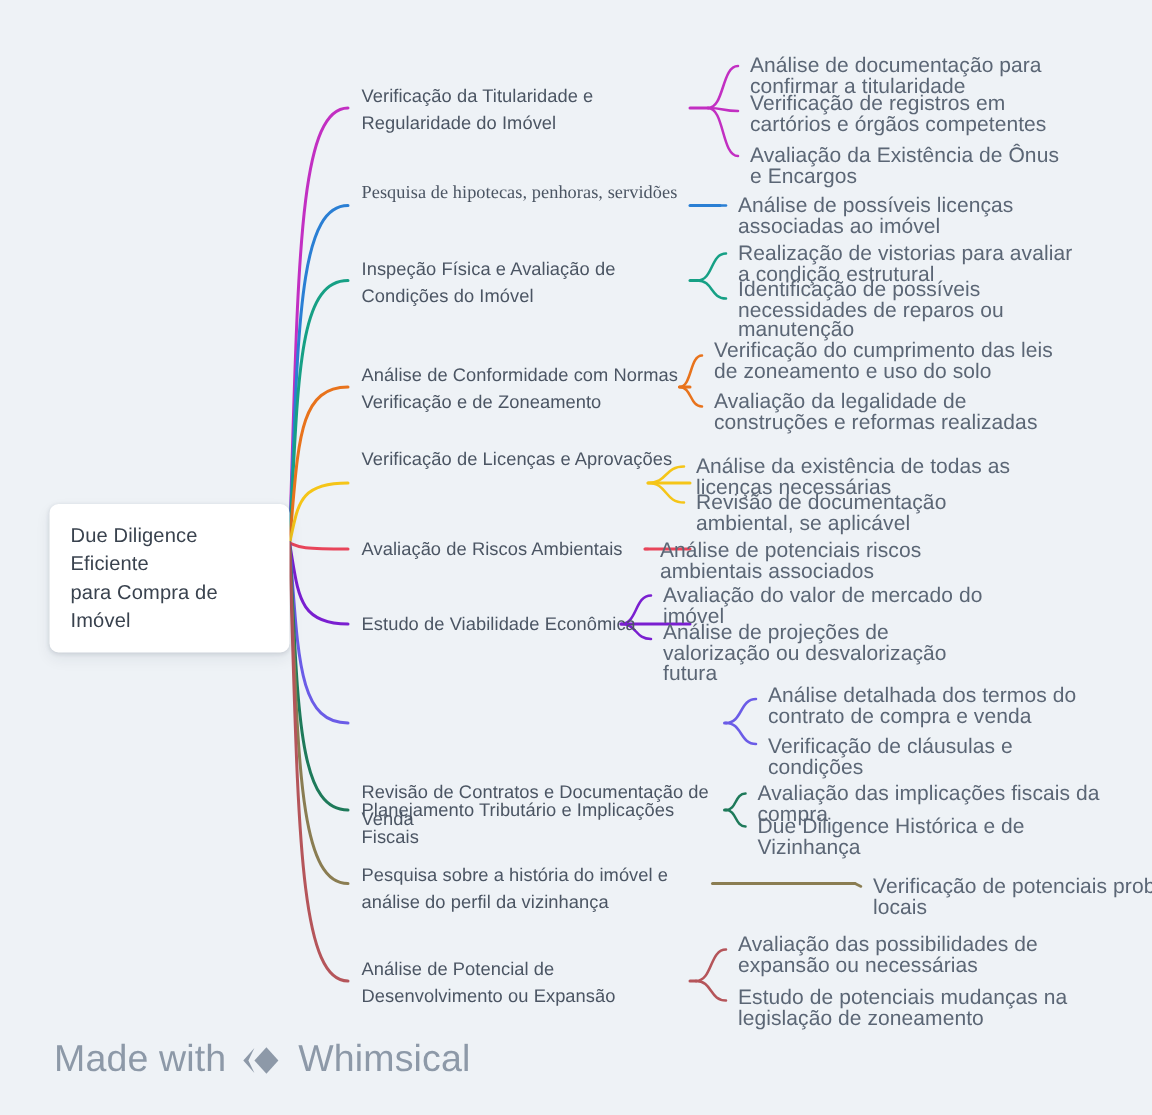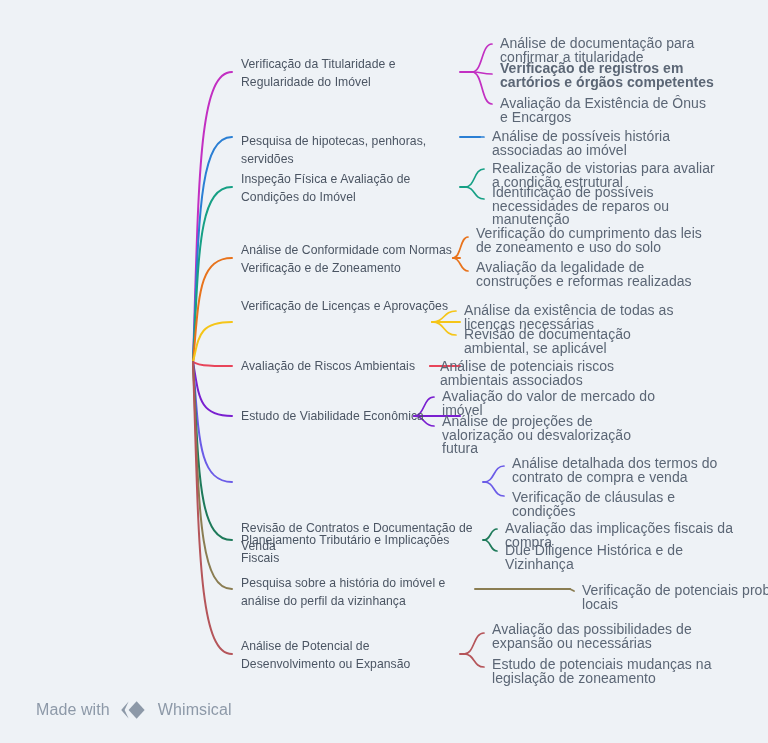--- a/index.html
+++ b/index.html
@@ -65,21 +65,21 @@
   
   .footer {
     position: absolute;
     left: 36px; bottom: 22px;
     display: flex;
     align-items: center;
     gap: 9px;
     z-index: 6;
   }
   .footer-text {
-    font-size: 16px;
+    font-size: 25px;
     color: #8d99a8;
     font-weight: 400;
     letter-spacing: .1px;
   }
   .footer-logo { display: block; }
 </style>
 </head>
 <body>
 
 <div id="canvas">
@@ -122,28 +122,32 @@
       <path d="M 484 540 C 491.15 540, 489.85 551, 497 551" stroke="#1e7a5a" stroke-width="1.7" fill="none" stroke-linecap="round"></path>
       <path d="M 193 362 C 199 502.74, 198 589, 232 589" stroke="#8a7d52" stroke-width="2" fill="none" stroke-linecap="round"></path>
       <path d="M 475 589 L 570 589" stroke="#8a7d52" stroke-width="2" fill="none" stroke-linecap="round"></path>
       <path d="M 570 589 L 574 591" stroke="#8a7d52" stroke-width="1.7" fill="none" stroke-linecap="round"></path>
       <path d="M 193 362 C 199 543.04, 198 654, 232 654" stroke="#b5555a" stroke-width="2" fill="none" stroke-linecap="round"></path>
       <path d="M 460 654 L 464 654" stroke="#b5555a" stroke-width="2" fill="none" stroke-linecap="round"></path>
       <path d="M 464 654 C 475 654, 473 633, 484 633" stroke="#b5555a" stroke-width="1.7" fill="none" stroke-linecap="round"></path>
       <path d="M 464 654 C 475 654, 473 667, 484 667" stroke="#b5555a" stroke-width="1.7" fill="none" stroke-linecap="round"></path>
     </svg>
 
+  <div class="root-node">
+    <div class="root-label">Due Diligence Eficiente
+para Compra de Imóvel</div>
+  </div>
 
   <div id="labels">
       <div class="branch-label" style="left: 241px; top: 56px; width: 215px;">Verificação da Titularidade e Regularidade do Imóvel</div>
       <div class="leaf-label" style="left: 500px; top: 37px; width: 245px;">Análise de documentação para confirmar a titularidade</div>
-      <div class="leaf-label" style="left: 500px; top: 62px; width: 215px; font-weight: bold;">Verificação de registros em cartórios e órgãos competentes</div>
+      <div class="leaf-label" style="left: 500px; top: 62px; width: 215px;">Verificação de registros em cartórios e órgãos competentes</div>
       <div class="leaf-label" style="left: 500px; top: 97px; width: 215px;">Avaliação da Existência de Ônus e Encargos</div>
-      <div class="branch-label" style="left: 241px; top: 133px; width: 215px;">Pesquisa de hipotecas, penhoras, servidões</div>
-      <div class="leaf-label" style="left: 492px; top: 130px; width: 230px;">Análise de possíveis história associadas ao imóvel</div>
+      <div class="branch-label" style="left: 241px; top: 120px; width: 215px; font-family: Liberation Serif, serif;">Pesquisa de hipotecas, penhoras, servidões</div>
+      <div class="leaf-label" style="left: 492px; top: 130px; width: 230px;">Análise de possíveis licenças associadas ao imóvel</div>
       <div class="branch-label" style="left: 241px; top: 171px; width: 215px;">Inspeção Física e Avaliação de Condições do Imóvel</div>
       <div class="leaf-label" style="left: 492px; top: 162px; width: 232px;">Realização de vistorias para avaliar a condição estrutural</div>
       <div class="leaf-label" style="left: 492px; top: 186px; width: 228px;">Identificação de possíveis necessidades de reparos ou manutenção</div>
       <div class="branch-label" style="left: 241px; top: 242px; width: 215px;">Análise de Conformidade com Normas Verificação e de Zoneamento</div>
       <div class="leaf-label" style="left: 476px; top: 227px; width: 232px;">Verificação do cumprimento das leis de zoneamento e uso do solo</div>
       <div class="leaf-label" style="left: 476px; top: 261px; width: 226px;">Avaliação da legalidade de construções e reformas realizadas</div>
       <div class="branch-label" style="left: 241px; top: 298px; width: 215px;">Verificação de Licenças e Aprovações</div>
       <div class="leaf-label" style="left: 464px; top: 304px; width: 232px;">Análise da existência de todas as licenças necessárias</div>
       <div class="leaf-label" style="left: 464px; top: 328px; width: 226px;">Revisão de documentação ambiental, se aplicável</div>
       <div class="branch-label" style="left: 241px; top: 358px; width: 215px;">Avaliação de Riscos Ambientais</div>

